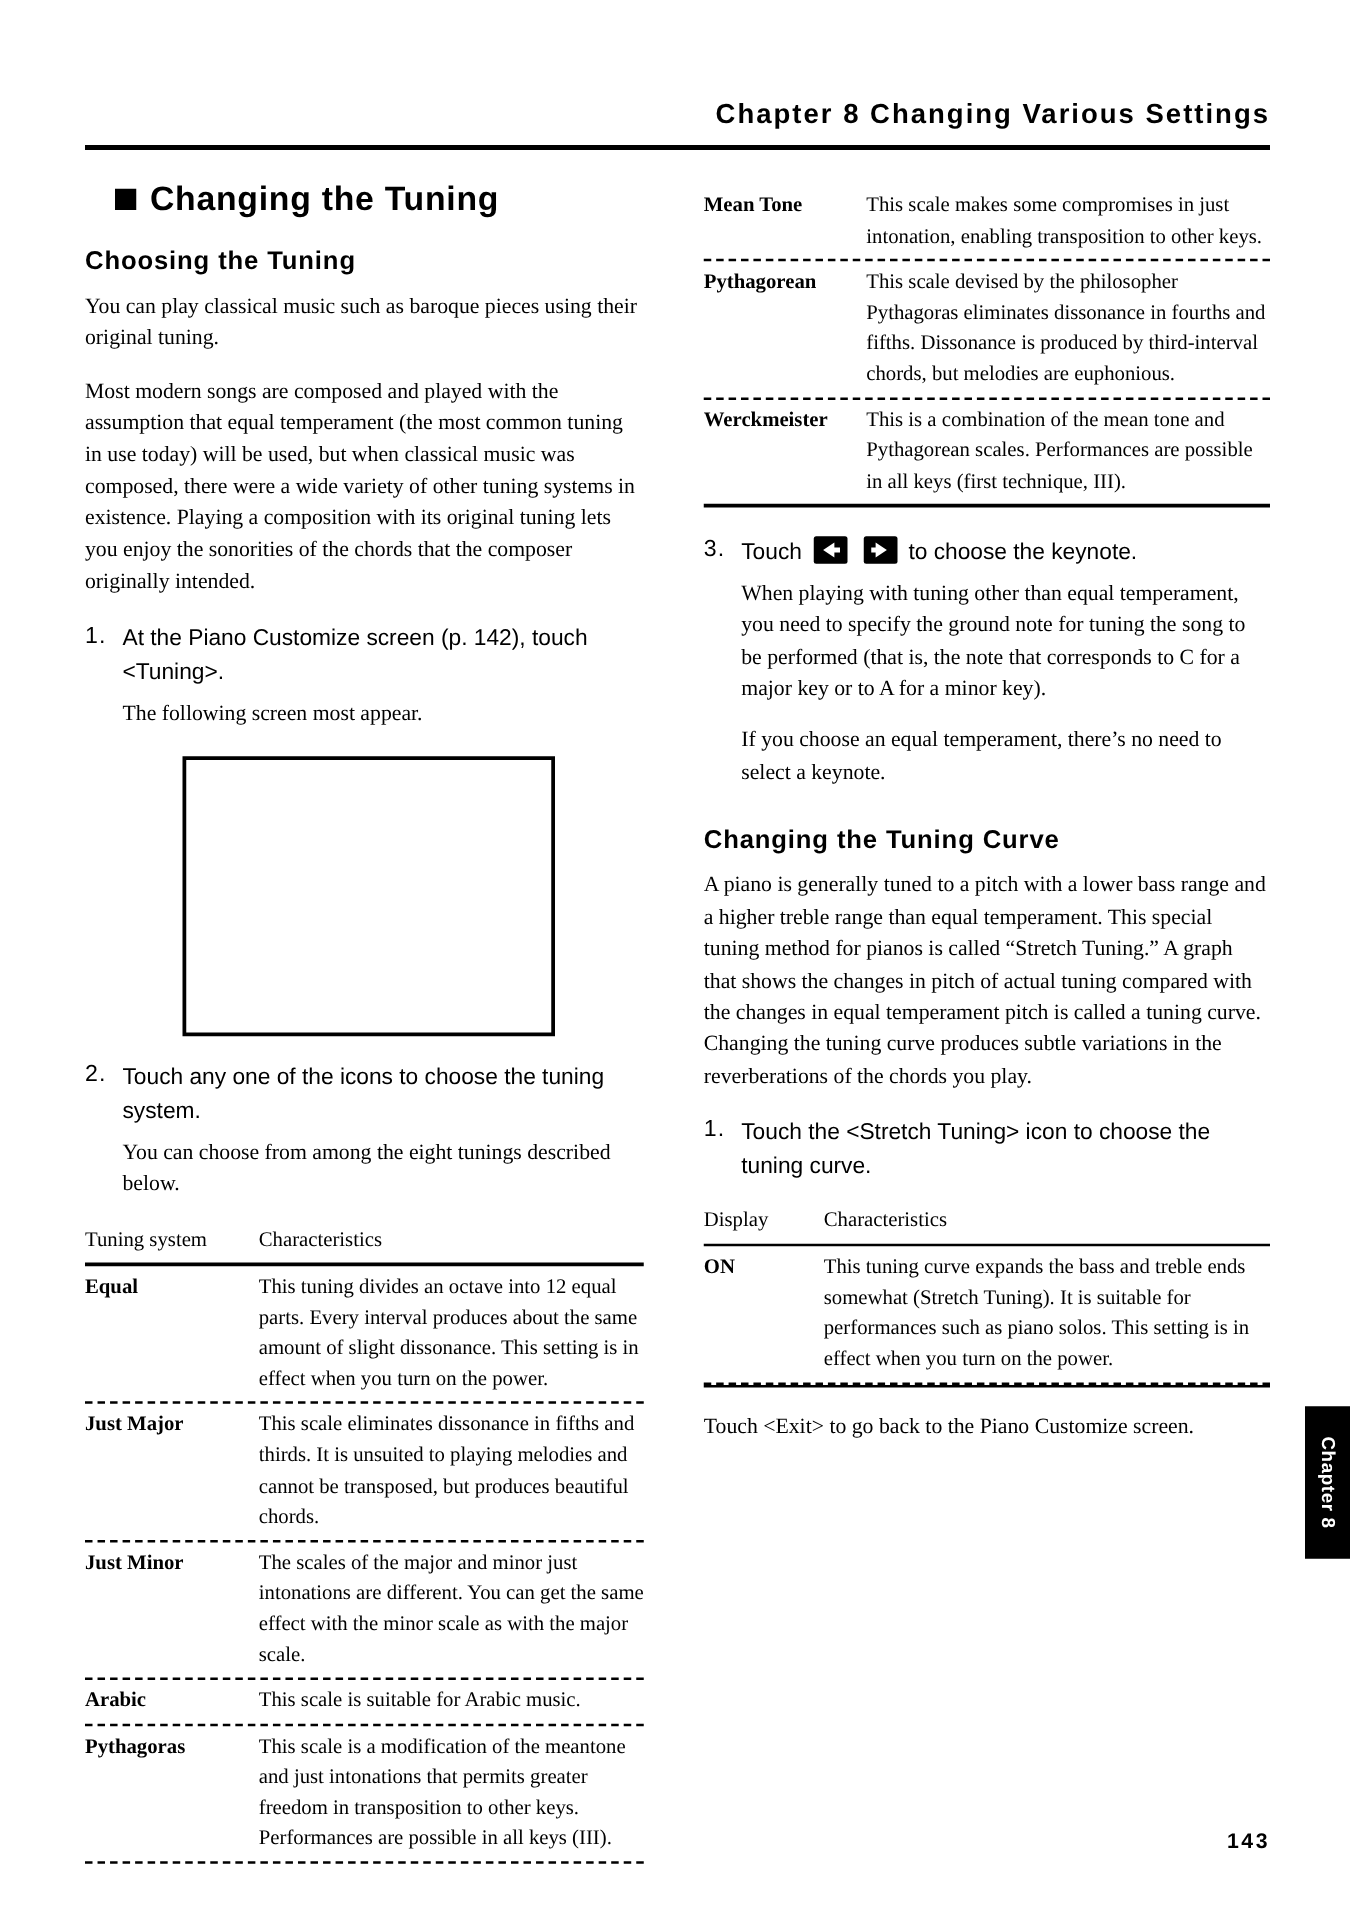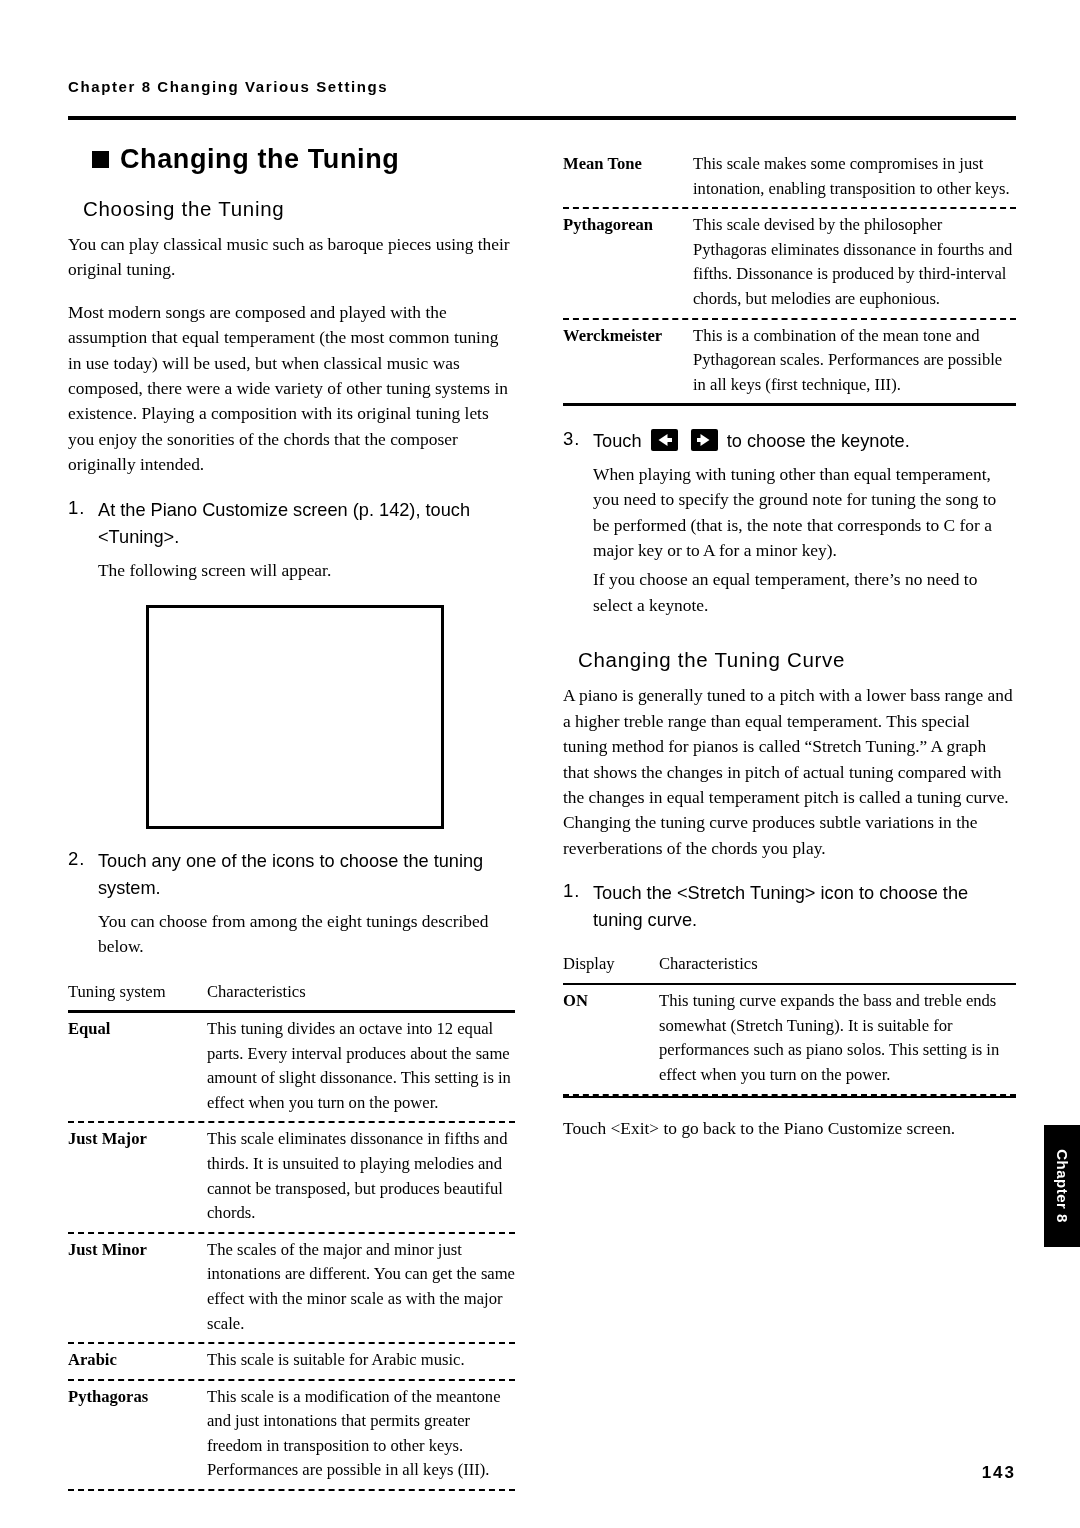--- a/index.html
+++ b/index.html
@@ -21,23 +21,24 @@
     width: 1080px;
     height: 1528px;
   }
 
   
   .chapter-header {
     position: absolute;
     left: 68px;
     top: 78px;
     width: 948px;
-    font-family: "Liberation Sans", sans-serif;
-    font-weight: bold;
-    font-size: 15px;
+    text-align: right;
+    font-family: "Liberation Sans", sans-serif;
+    font-weight: bold;
+    font-size: 22px;
     letter-spacing: 1.6px;
   }
   .header-rule {
     position: absolute;
     left: 68px;
     top: 116px;
     width: 948px;
     height: 4px;
     background: #000;
   }
@@ -71,24 +72,24 @@
     flex: none;
   }
   .h1 {
     font-family: "Liberation Sans", sans-serif;
     font-weight: bold;
     font-size: 27px;
     letter-spacing: 0.6px;
   }
   .h2 {
     font-family: "Liberation Sans", sans-serif;
-    font-weight: normal;
+    font-weight: bold;
     font-size: 20.5px;
     letter-spacing: 0.7px;
-    margin: 22px 0 11px 15px;
+    margin: 22px 0 11px 0;
   }
 
   p.body {
     font-size: 17.4px;
     line-height: 25.4px;
     margin: 0 0 0 0;
     text-align: left;
   }
   p.body + p.body { margin-top: 17px; }
 
@@ -249,21 +250,21 @@
 
     <div class="h2">Choosing the Tuning</div>
 
     <p class="body">You can play classical music such as baroque pieces using their original tuning.</p>
     <p class="body">Most modern songs are composed and played with the assumption that equal temperament (the most common tuning in use today) will be used, but when classical music was composed, there were a wide variety of other tuning systems in existence. Playing a composition with its original tuning lets you enjoy the sonorities of the chords that the composer originally intended.</p>
 
     <div class="step">
       <div class="step-num">1.</div>
       <div class="step-text">At the Piano Customize screen (p. 142), touch &lt;Tuning&gt;.</div>
     </div>
-    <div class="step-body">The following screen will appear.</div>
+    <div class="step-body">The following screen most appear.</div>
 
     <div class="screen-box"></div>
 
     <div class="step">
       <div class="step-num">2.</div>
       <div class="step-text">Touch any one of the icons to choose the tuning system.</div>
     </div>
     <div class="step-body">You can choose from among the eight tunings described below.</div>
 
     <div class="tbl-wrap" style="margin-top:16px;">
@@ -331,21 +332,21 @@
     <div class="step" style="margin-top:22px;">
       <div class="step-num">3.</div>
       <div class="step-text">
         <span>Touch</span>
         <span class="arrow-btn left"><span class="tri"></span><span class="bar"></span></span>
         <span class="arrow-btn right"><span class="tri"></span><span class="bar"></span></span>
         <span>to choose the keynote.</span>
       </div>
     </div>
     <div class="step-body">When playing with tuning other than equal temperament, you need to specify the ground note for tuning the song to be performed (that is, the note that corresponds to C for a major key or to A for a minor key).</div>
-    <div class="step-body" style="margin-top:4px;font-family:Liberation Serif, serif;">If you choose an equal temperament, there’s no need to select a keynote.</div>
+    <div class="step-body" style="margin-top:16px;font-family:Liberation Serif, serif;">If you choose an equal temperament, there’s no need to select a keynote.</div>
 
     <div class="h2" style="margin-top:30px;">Changing the Tuning Curve</div>
 
     <p class="body">A piano is generally tuned to a pitch with a lower bass range and a higher treble range than equal temperament. This special tuning method for pianos is called “Stretch Tuning.” A graph that shows the changes in pitch of actual tuning compared with the changes in equal temperament pitch is called a tuning curve. Changing the tuning curve produces subtle variations in the reverberations of the chords you play.</p>
 
     <div class="step">
       <div class="step-num">1.</div>
       <div class="step-text">Touch the &lt;Stretch Tuning&gt; icon to choose the tuning curve.</div>
     </div>
 

